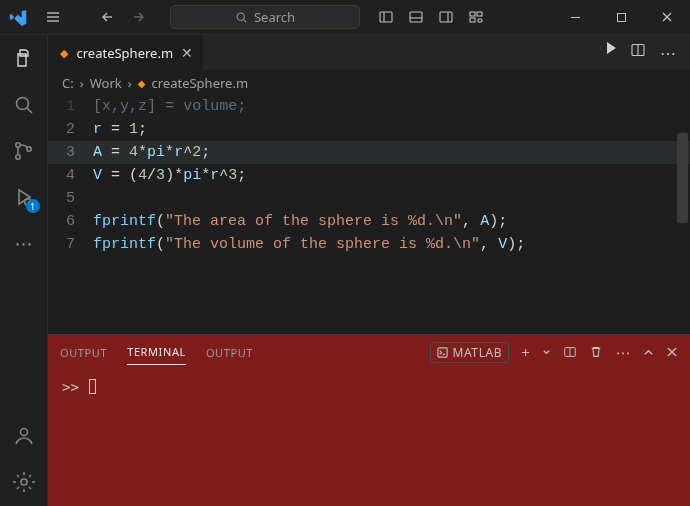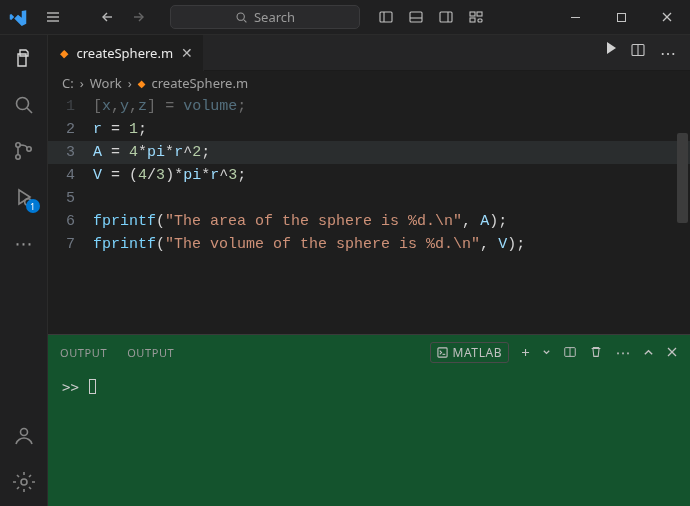--- a/index.html
+++ b/index.html
@@ -91,21 +91,21 @@
   .hl { background:#2a2d2e; }
   .tok-id  { color:#9cdcfe; }
   .tok-num { color:#b5cea8; }
   .tok-op  { color:#d4d4d4; }
   .tok-fn  { color:#7dd3fc; }
   .tok-str { color:#ce9178; }
   .tok-pun { color:#d4d4d4; }
   .faded { opacity:0.42; }
 
   .panel {
-    height:172px; background:#14532d;
+    height:172px; background:#7f1d1d;
     border-top:1px solid #3a3a3a;
     display:flex; flex-direction:column;
   }
   .panel-tabs {
     height:34px; display:flex; align-items:center;
     padding:0 12px; gap:20px; color:#9a9a9a; font-size:11px;
     letter-spacing:0.6px;
   }
   .ptab { padding:5px 0; cursor:default; }
   .ptab.active { color:#e7e7e7; border-bottom:1px solid #e7e7e7; }
@@ -323,20 +323,21 @@
       </div>
       <div class="linerow">
         <div class="gutter">7</div>
         <div class="codecell"><span class="tok-fn">fprintf</span><span class="tok-pun">(</span><span class="tok-str">"The volume of the sphere is %d.\n"</span><span class="tok-pun">,</span> <span class="tok-id">V</span><span class="tok-pun">);</span></div>
       </div>
     </div>
 
     <div class="panel">
       <div class="panel-tabs">
         <div class="ptab">OUTPUT</div>
+        <div class="ptab active">TERMINAL</div>
         <div class="ptab">OUTPUT</div>
         <div class="panel-right">
           <div class="kernel">
             <svg width="11" height="11" viewBox="0 0 12 12" fill="none" stroke="#c1c1c1" stroke-width="1.2">
                 <rect x="1" y="1" width="10" height="10" rx="1"></rect>
                 <path d="M3 4l2 2-2 2"></path>
                 <line x1="6" y1="8" x2="9" y2="8"></line>
               </svg>
             <span>MATLAB</span>
           </div>

